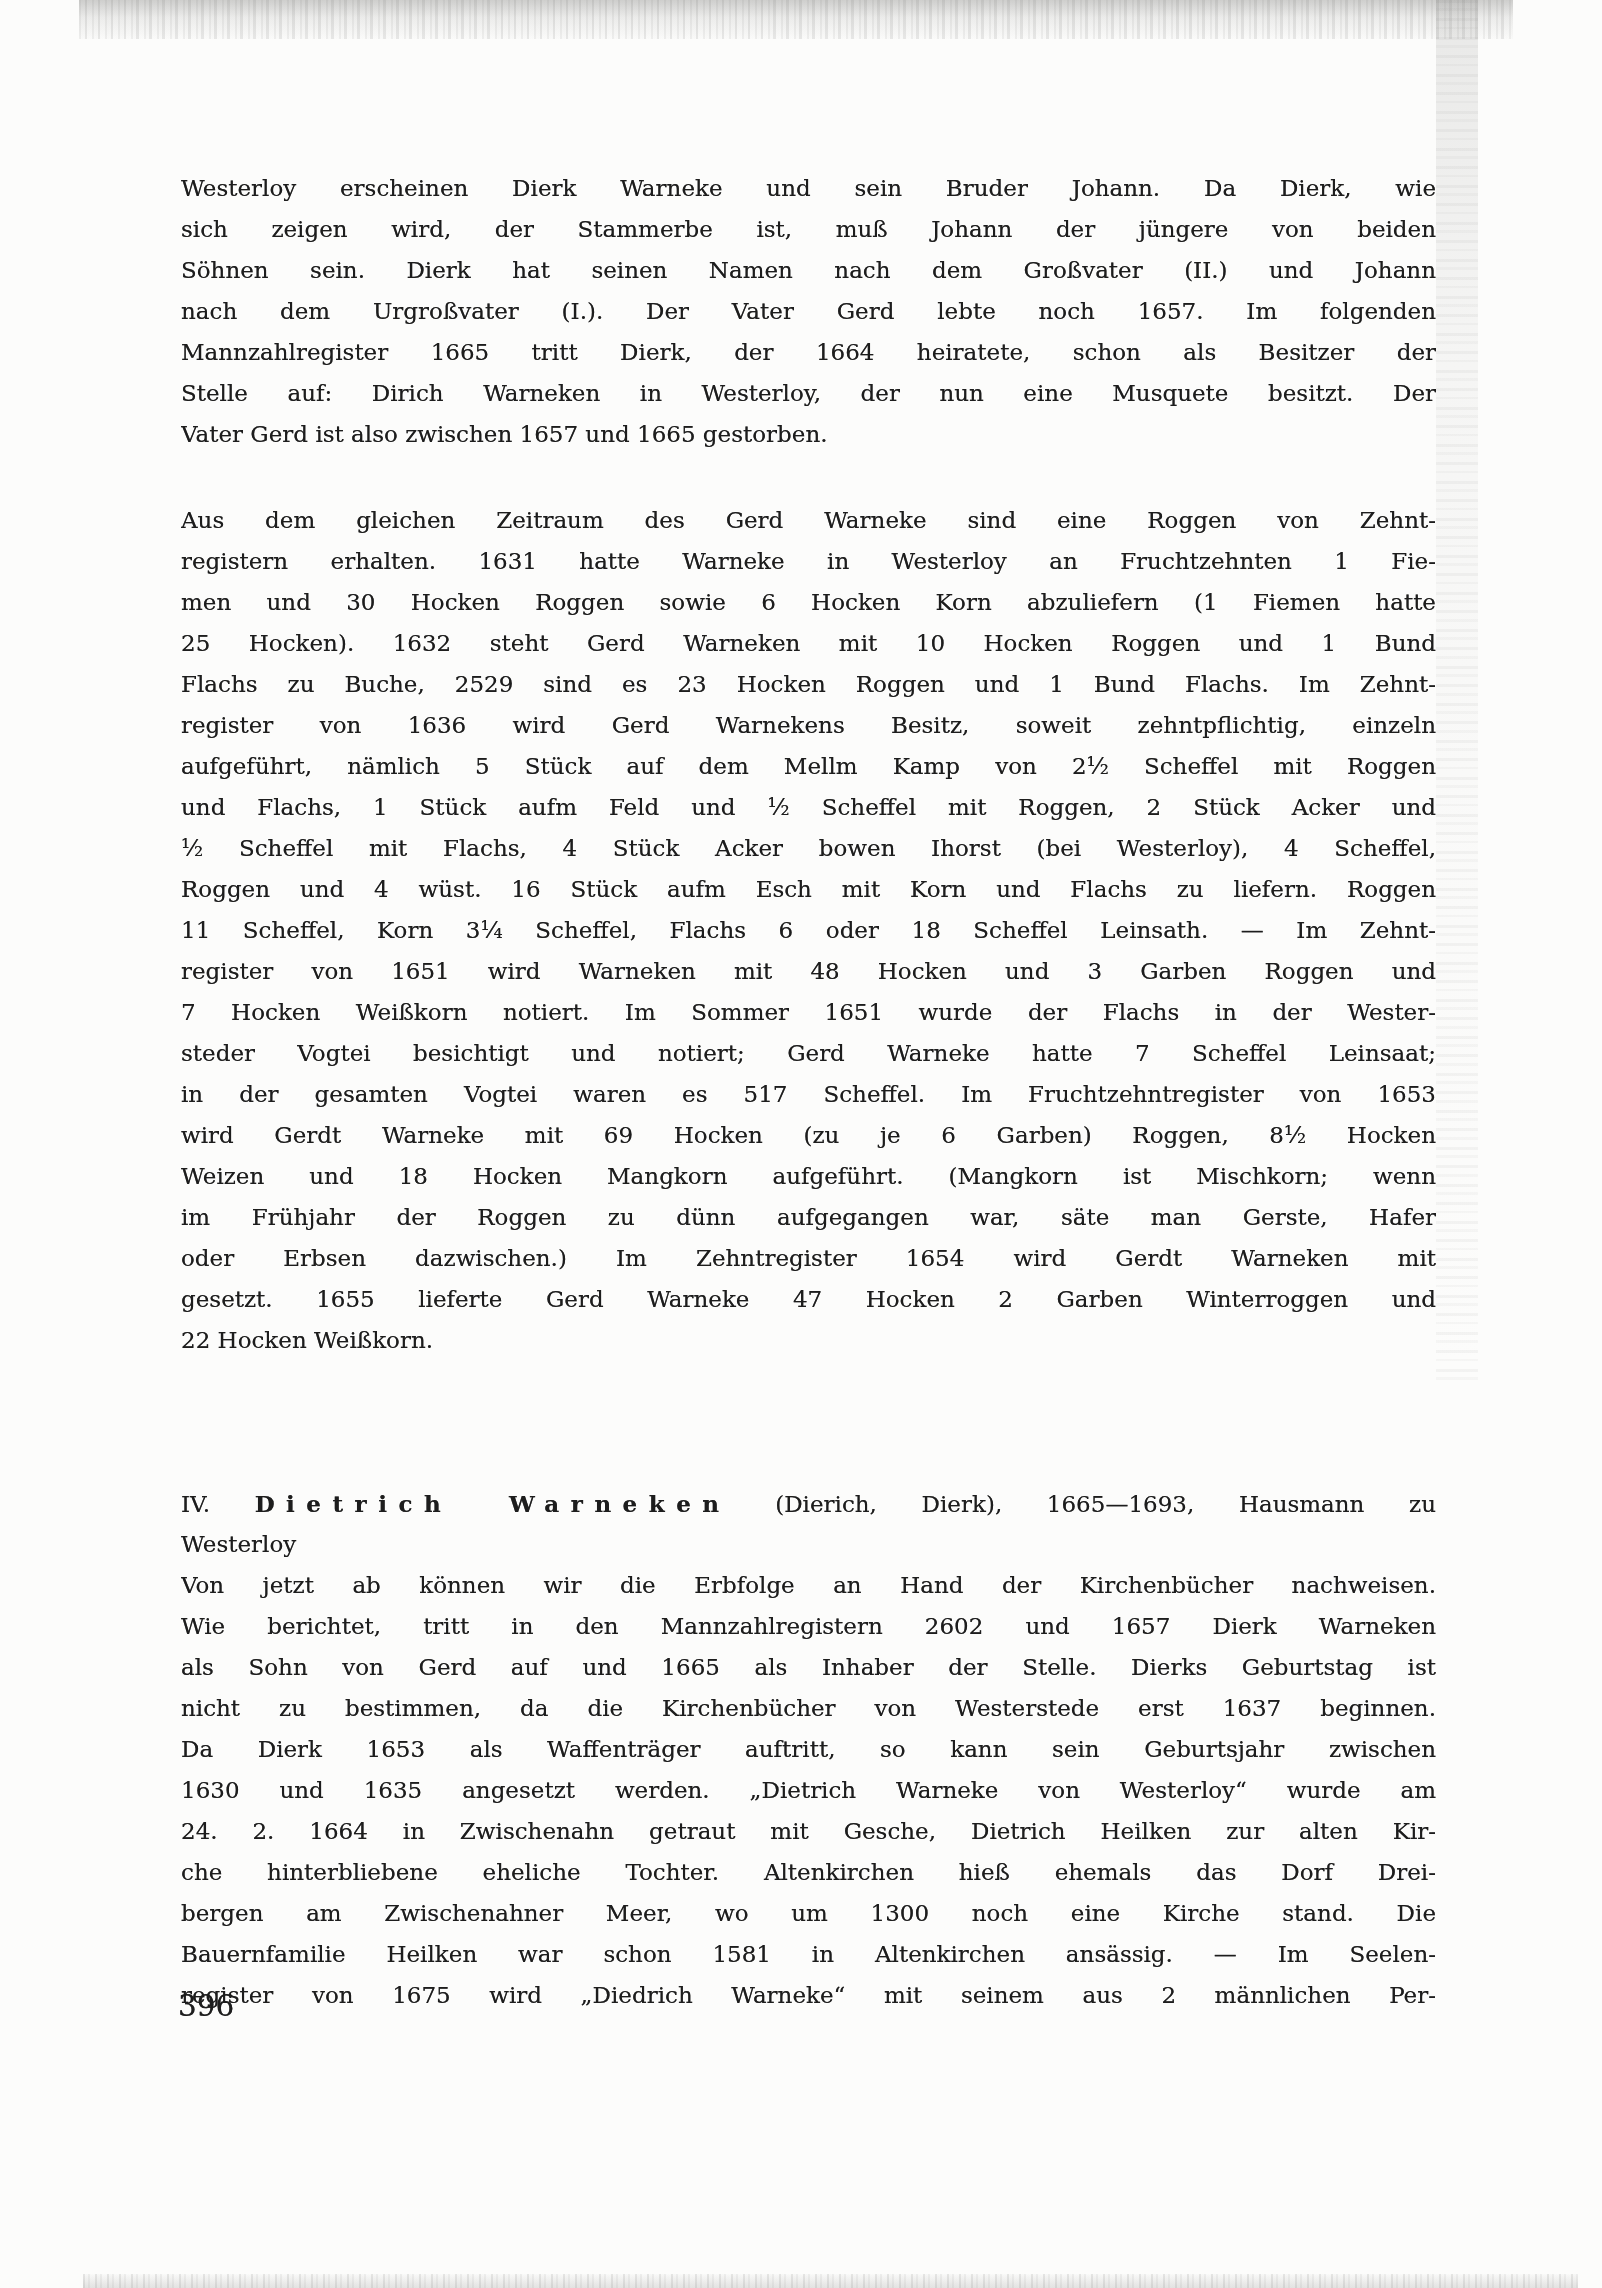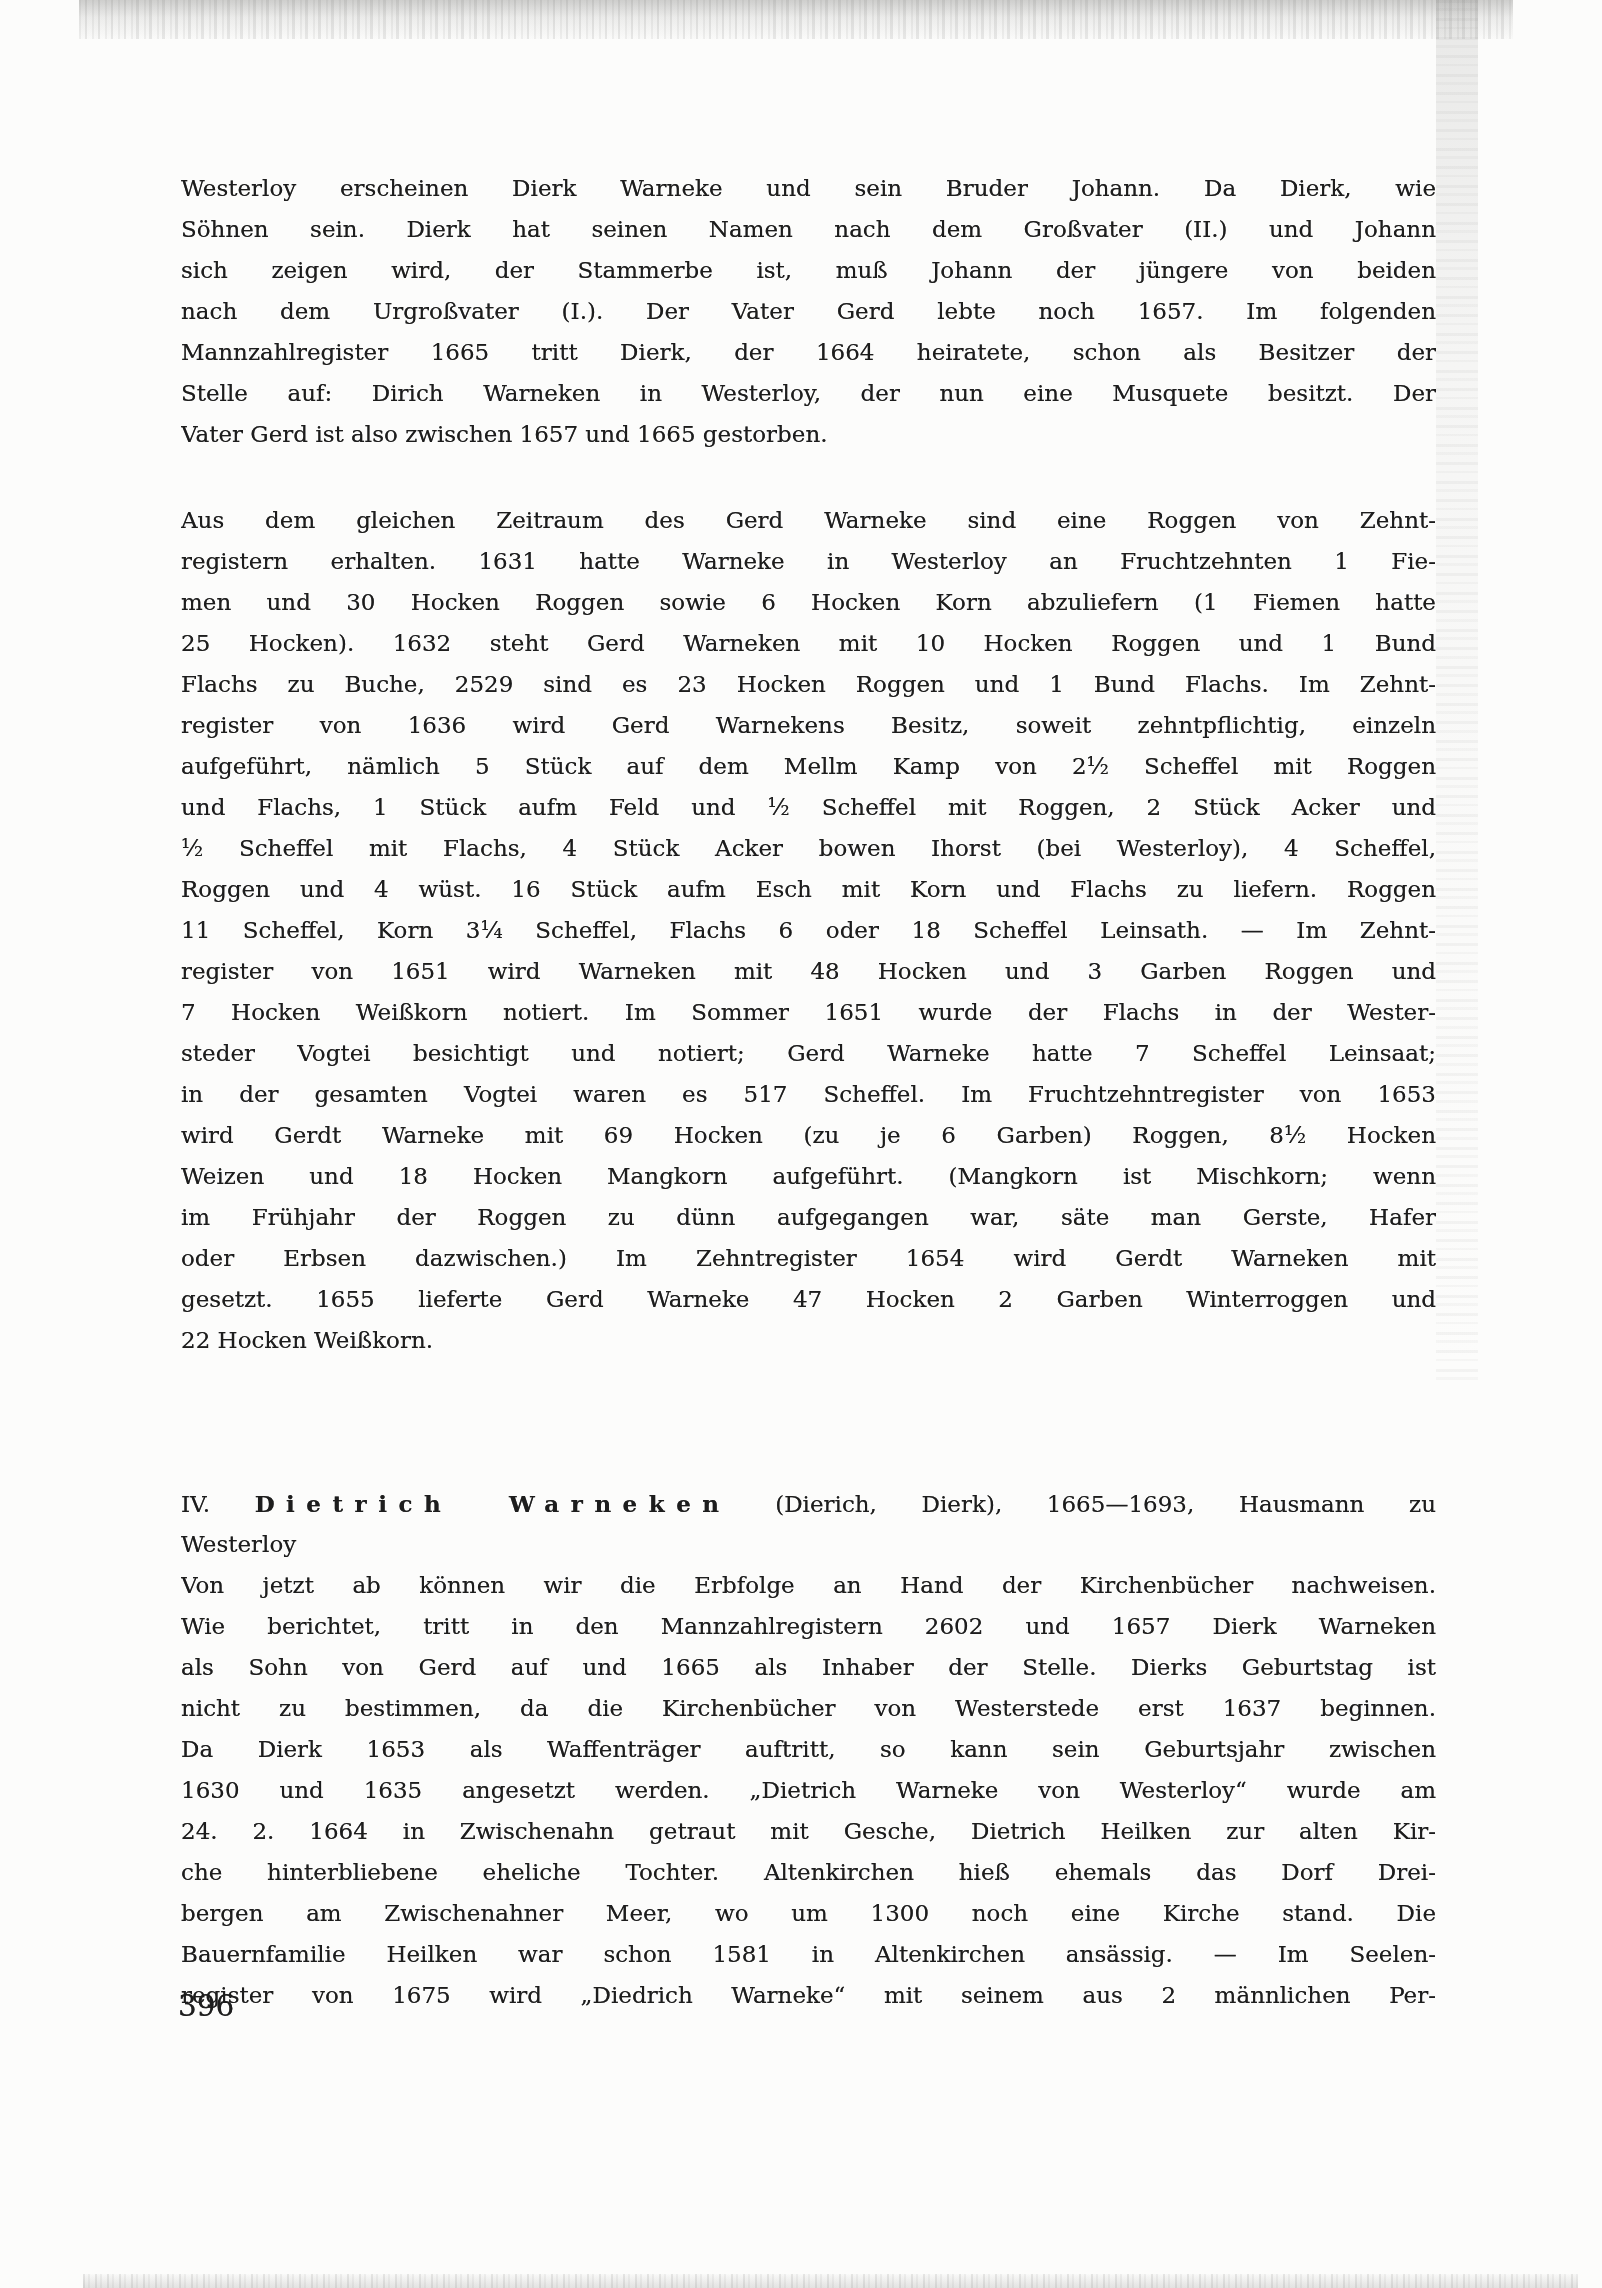--- a/index.html
+++ b/index.html
@@ -74,22 +74,22 @@
 <body>
 
 <div class="page">
 
   <div class="band-top"></div>
   <div class="band-right"></div>
   <div class="band-bottom"></div>
 
   <div class="textblock" id="para1">
       <div class="line">Westerloy erscheinen Dierk Warneke und sein Bruder Johann. Da Dierk, wie</div>
+      <div class="line">sich zeigen wird, der Stammerbe ist, muß Johann der jüngere von beiden</div>
       <div class="line">Söhnen sein. Dierk hat seinen Namen nach dem Großvater (II.) und Johann</div>
-      <div class="line">sich zeigen wird, der Stammerbe ist, muß Johann der jüngere von beiden</div>
       <div class="line">nach dem Urgroßvater (I.). Der Vater Gerd lebte noch 1657. Im folgenden</div>
       <div class="line">Mannzahlregister 1665 tritt Dierk, der 1664 heiratete, schon als Besitzer der</div>
       <div class="line">Stelle auf: Dirich Warneken in Westerloy, der nun eine Musquete besitzt. Der</div>
       <div class="line last">Vater Gerd ist also zwischen 1657 und 1665 gestorben.</div>
     </div>
 
   <div class="textblock" id="para2">
       <div class="line">Aus dem gleichen Zeitraum des Gerd Warneke sind eine Roggen von Zehnt-</div>
       <div class="line">registern erhalten. 1631 hatte Warneke in Westerloy an Fruchtzehnten 1 Fie-</div>
       <div class="line">men und 30 Hocken Roggen sowie 6 Hocken Korn abzuliefern (1 Fiemen hatte</div>

